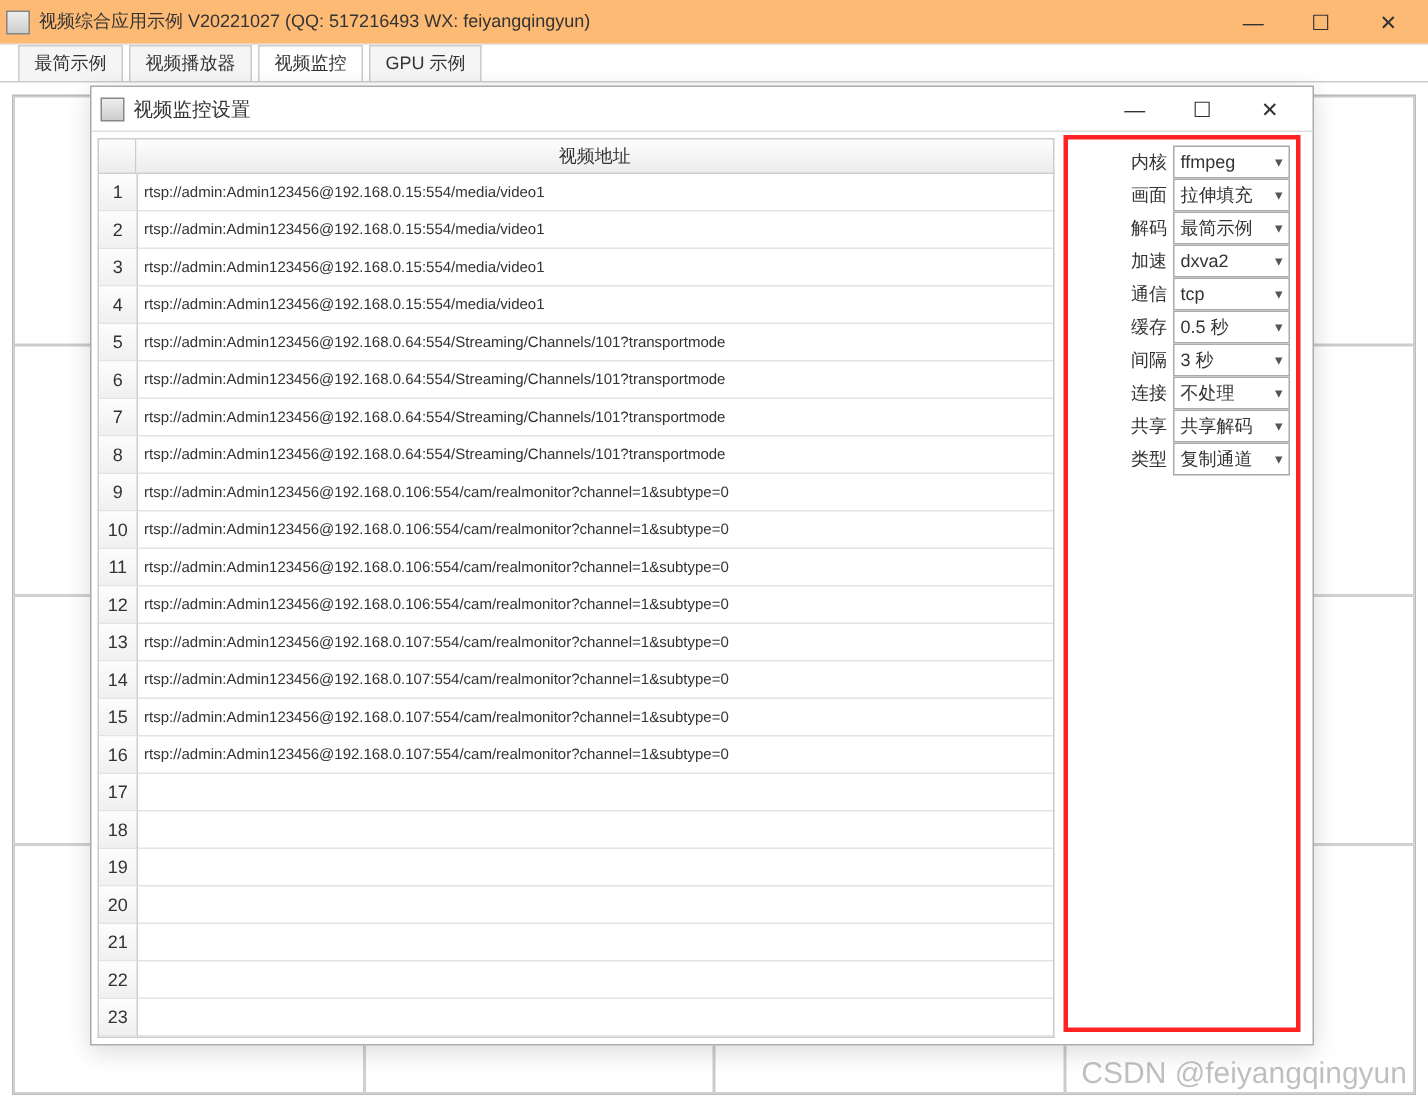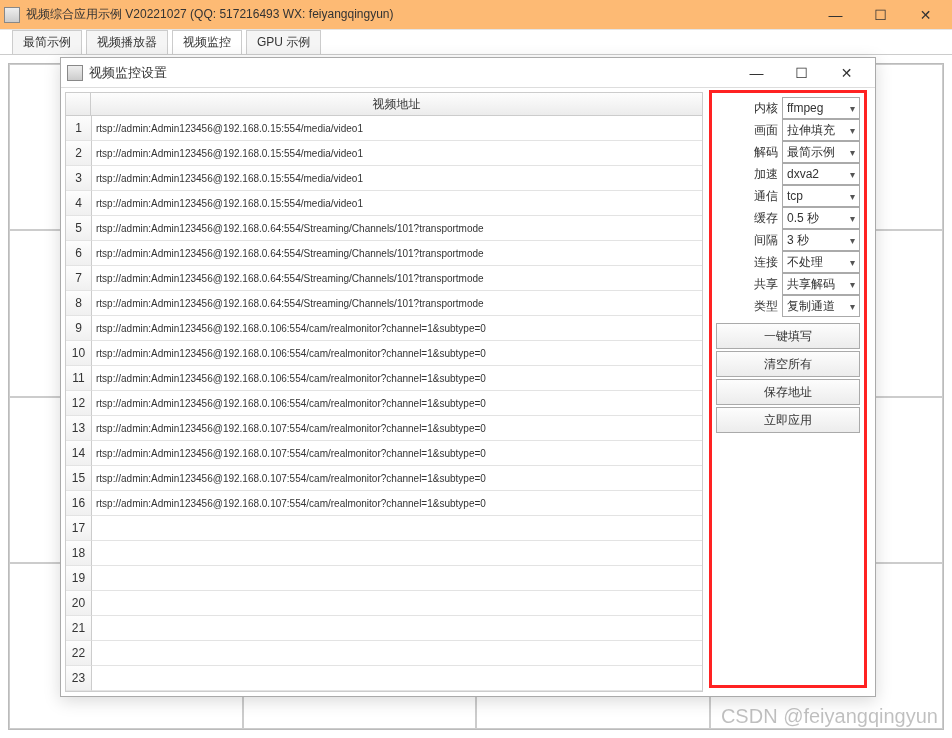--- a/index.html
+++ b/index.html
@@ -229,24 +229,18 @@
             </div>
             <div class="formrow">
               <label>共享</label>
               <div class="combo">共享解码</div>
             </div>
             <div class="formrow">
               <label>类型</label>
               <div class="combo">复制通道</div>
             </div>
           </div>
-        <div id="buttons-list">
-            <div class="btn">一键填写</div>
-            <div class="btn">清空所有</div>
-            <div class="btn">保存地址</div>
-            <div class="btn">立即应用</div>
-          </div>
       </div>
     </div>
   </div>
 
   <div class="watermark">CSDN @feiyangqingyun</div>
 </div>
 
 </body></html>

